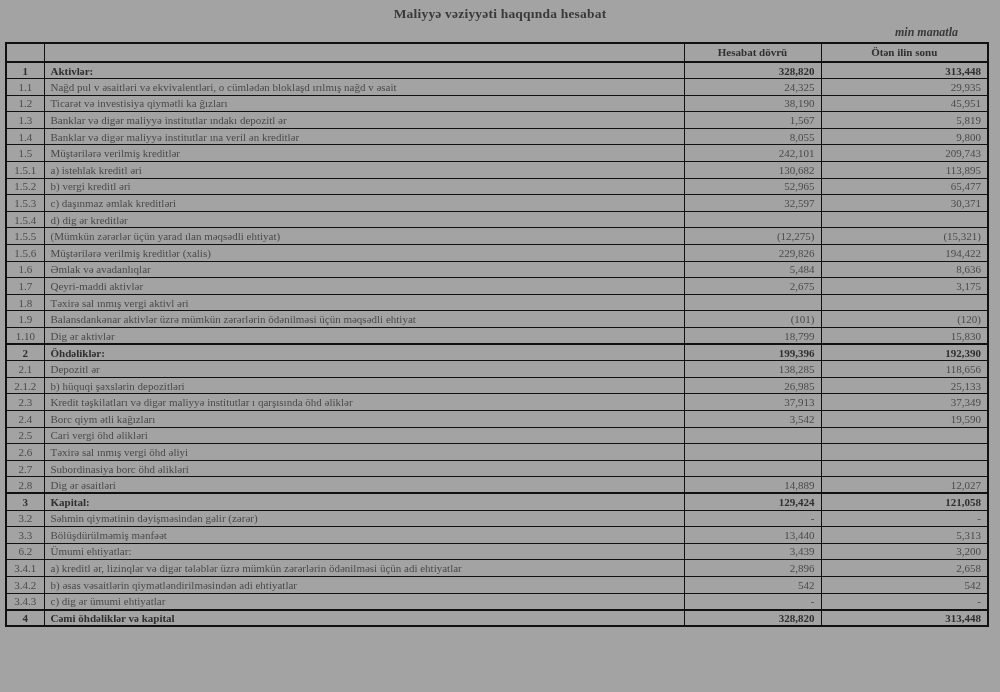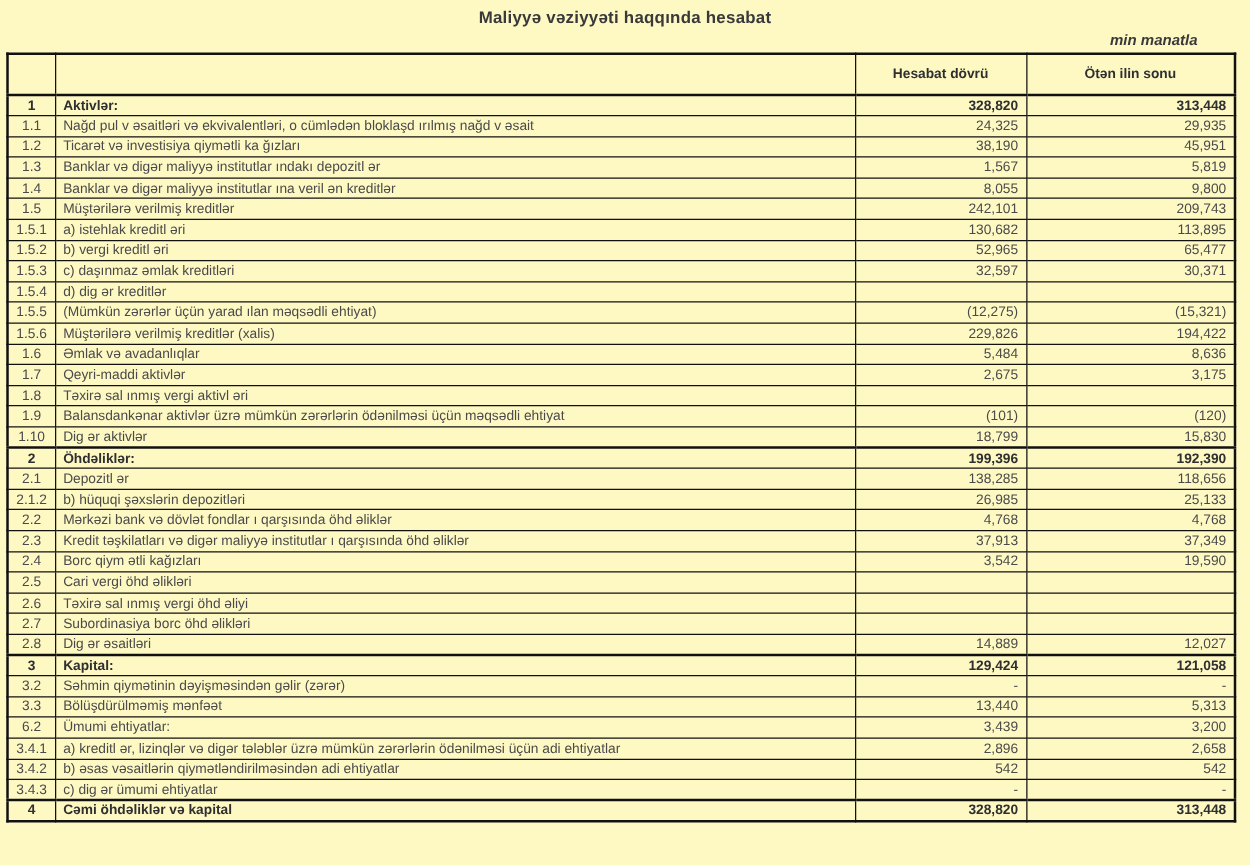--- a/index.html
+++ b/index.html
@@ -4,22 +4,22 @@
 <style>
   html, body {
     margin: 0;
     padding: 0;
     background: #ffffff;
   }
   .page {
     position: relative;
     width: 1000px;
     height: 692px;
-    background: #fef9c3;
-    font-family: Liberation Sans, sans-serif;
+    background: #a3a3a3;
+    font-family: Liberation Serif, serif;
     color: #444446;
     overflow: hidden;
   }
   .report-title {
     position: absolute;
     top: 6px;
     left: 0;
     width: 100%;
     text-align: center;
     font-size: 13.5px;
@@ -48,21 +48,21 @@
   table.fin td, table.fin th {
     border: 1px solid #111;
     font-size: 11px;
     line-height: 1.1;
     padding: 1px 6px;
     vertical-align: middle;
     color: #4a4a4c;
     overflow: hidden;
     white-space: nowrap;
   }
-  table.fin thead tr { height: 33px; }
+  table.fin thead tr { height: 19px; }
   table.fin tbody tr { height: 16.6px; }
   table.fin thead th {
     font-weight: bold;
     text-align: center;
     color: #2f2f31;
     border-bottom: 2px solid #111;
   }
   td.c-num { text-align: center; padding: 1px 2px; }
   td.c-label { text-align: left; margin-left: 33px; }
   td.c-val { text-align: right; padding-right: 8px; }
@@ -209,26 +209,20 @@
           <td class="c-val">138,285</td>
           <td class="c-val">118,656</td>
         </tr>
         <tr>
           <td class="c-num">2.1.2</td>
           <td class="c-label">b) hüquqi şəxslərin depozitləri</td>
           <td class="c-val">26,985</td>
           <td class="c-val">25,133</td>
         </tr>
         <tr>
-          <td class="c-num">2.2</td>
-          <td class="c-label">Mərkəzi bank və dövlət fondlar ı qarşısında öhd əliklər</td>
-          <td class="c-val">4,768</td>
-          <td class="c-val">4,768</td>
-        </tr>
-        <tr>
           <td class="c-num">2.3</td>
           <td class="c-label">Kredit təşkilatları və digər maliyyə institutlar ı qarşısında öhd əliklər</td>
           <td class="c-val">37,913</td>
           <td class="c-val">37,349</td>
         </tr>
         <tr>
           <td class="c-num">2.4</td>
           <td class="c-label">Borc qiym ətli kağızları</td>
           <td class="c-val">3,542</td>
           <td class="c-val">19,590</td>

